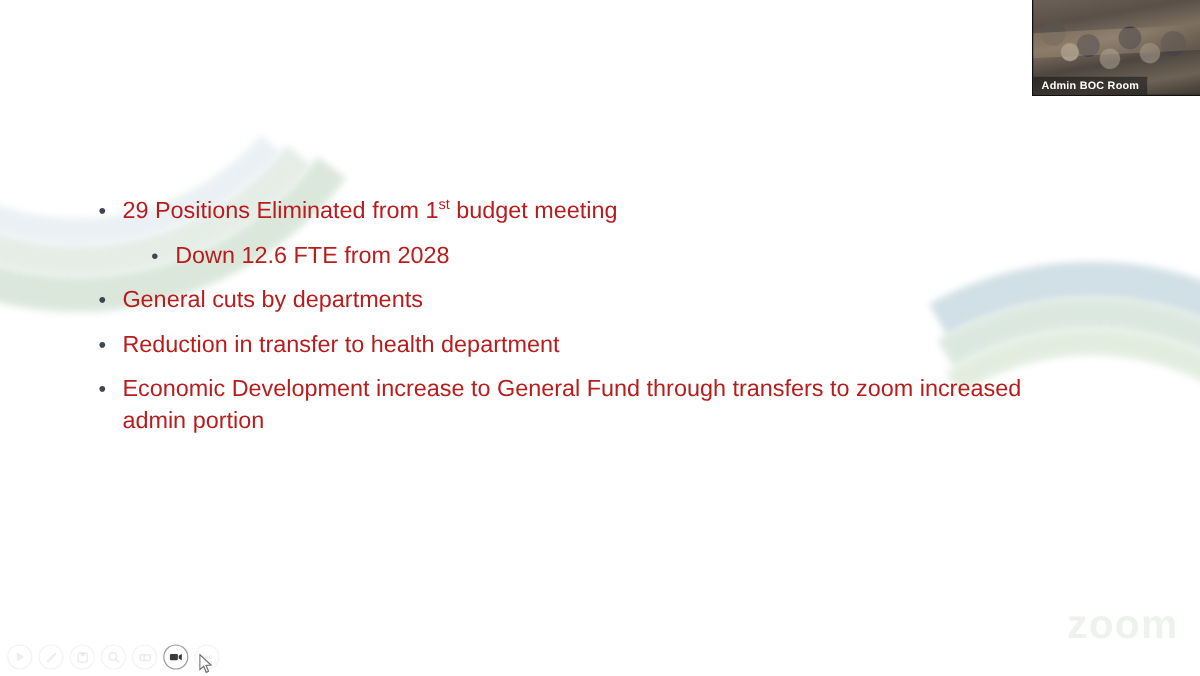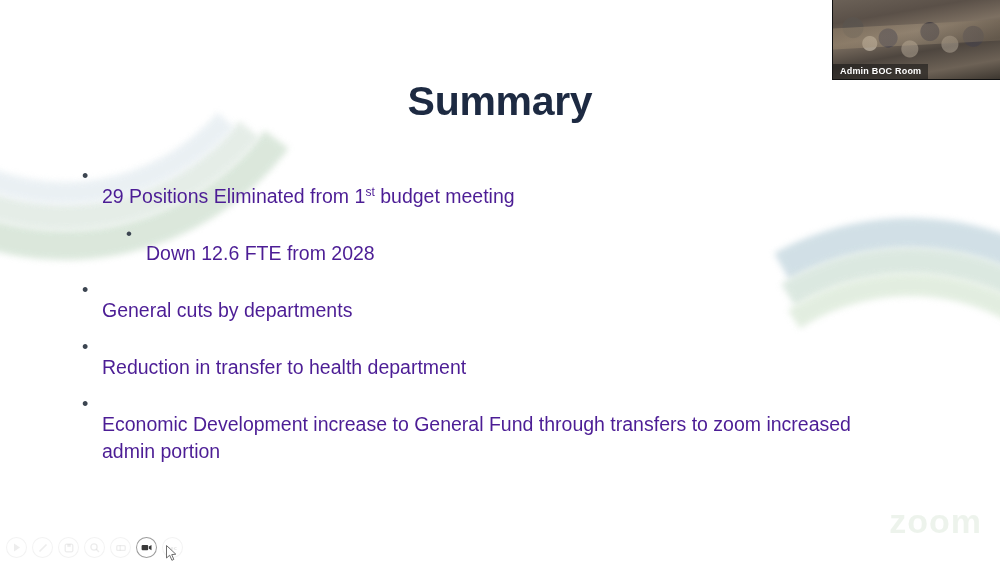--- a/index.html
+++ b/index.html
@@ -112,22 +112,21 @@
     width:20px;
     font-size:18px;
     line-height:27px;
     color:#3c4551;
     text-align:left;
   }
   .bullet-row.lvl2 .bullet-dot { font-size:17px; }
   .bullet-text {
     font-size:19.5px;
     line-height:27px;
-    color:#4c1d95;
-    margin-top:20px;
+    color:#b91c1c;
   }
   .bullet-row.lvl2 .bullet-text {
     font-size:19.5px;
   }
   .bullet-text sup {
     font-size:0.62em;
     vertical-align:super;
     line-height:0;
   }
 
@@ -140,21 +139,21 @@
     color:#dfeadd;
     opacity:.55;
     letter-spacing:1px;
     user-select:none;
   }
 
   
   .video-tile {
     position:absolute;
     top:0; right:0;
-    width:168px; height:80px;
+    width:140px; height:80px;
     background:#2e2a26;
     overflow:hidden;
     border-left:1px solid #111;
     border-bottom:1px solid #111;
     text-align:center;
   }
   .video-img {
     position:absolute; inset:0;
     background:
       radial-gradient(circle at 22% 55%, rgba(232,220,200,.50) 0 7px, transparent 8px),
@@ -238,21 +237,20 @@
       <div class="ring r1"></div>
       <div class="ring r2"></div>
       <div class="ring r3"></div>
     </div>
     <div class="arc-wrap arc-br">
       <div class="ring r1"></div>
       <div class="ring r2"></div>
       <div class="ring r3"></div>
     </div>
 
-    <div class="slide-title">Summary</div>
 
     <div class="bullets">
 
       <div class="bullet-row lvl1">
         <span class="bullet-dot">•</span>
         <span class="bullet-text"><span>29 Positions Eliminated from 1</span><sup>st</sup><span> budget meeting</span></span>
       </div>
 
       <div class="bullet-row lvl2">
         <span class="bullet-dot">•</span>

